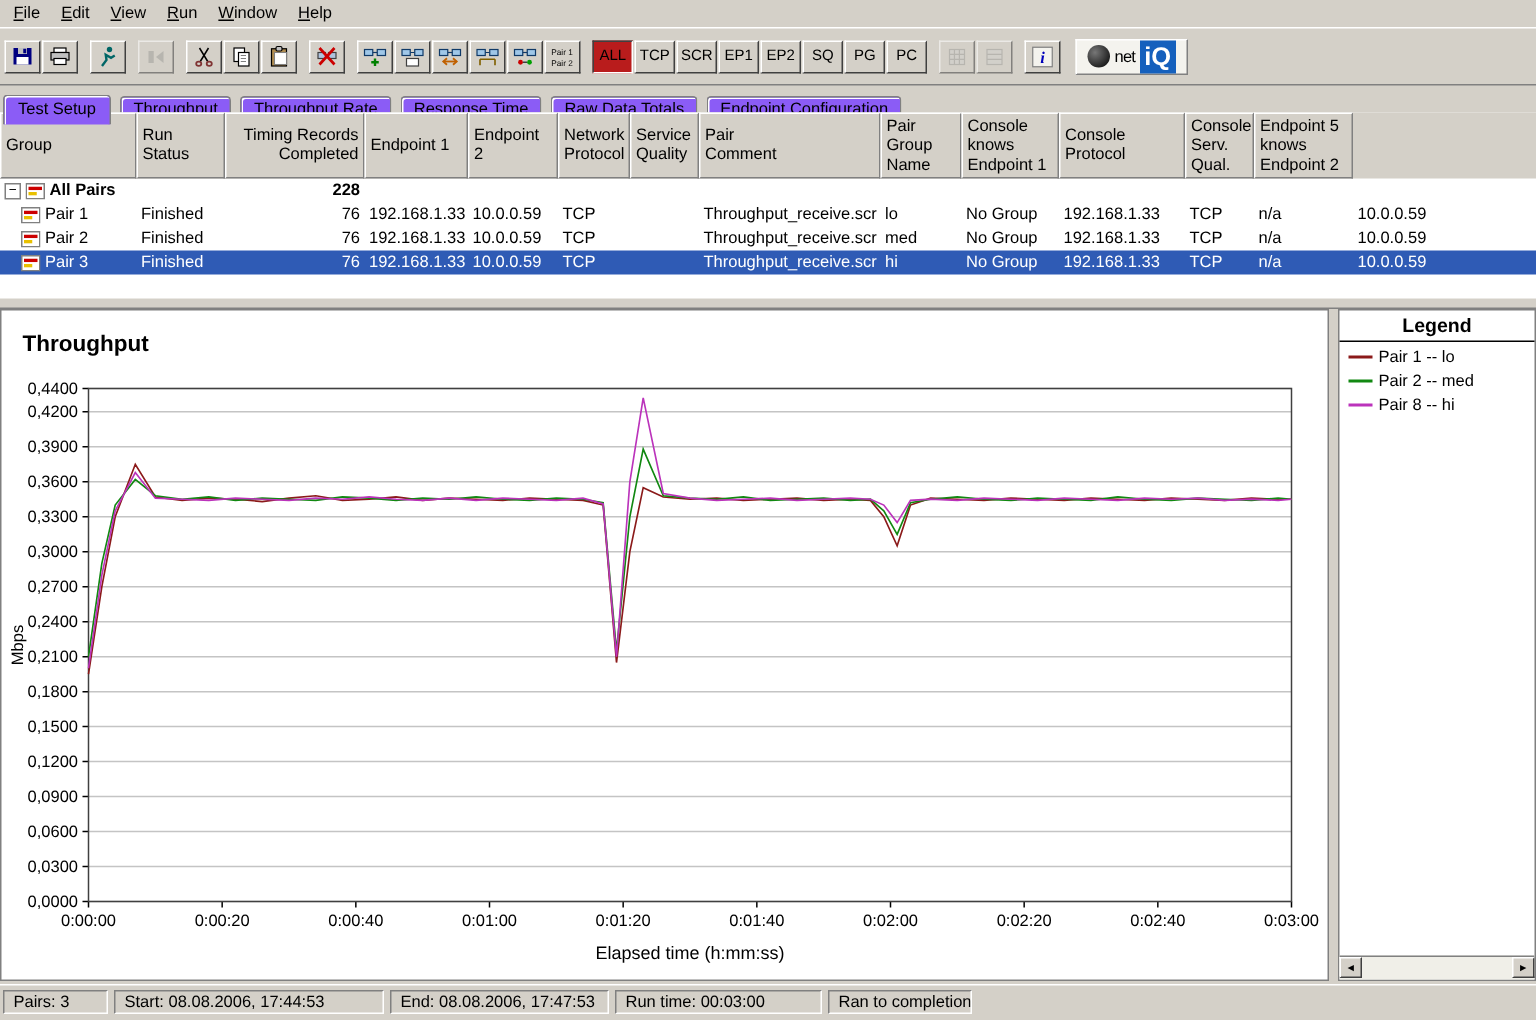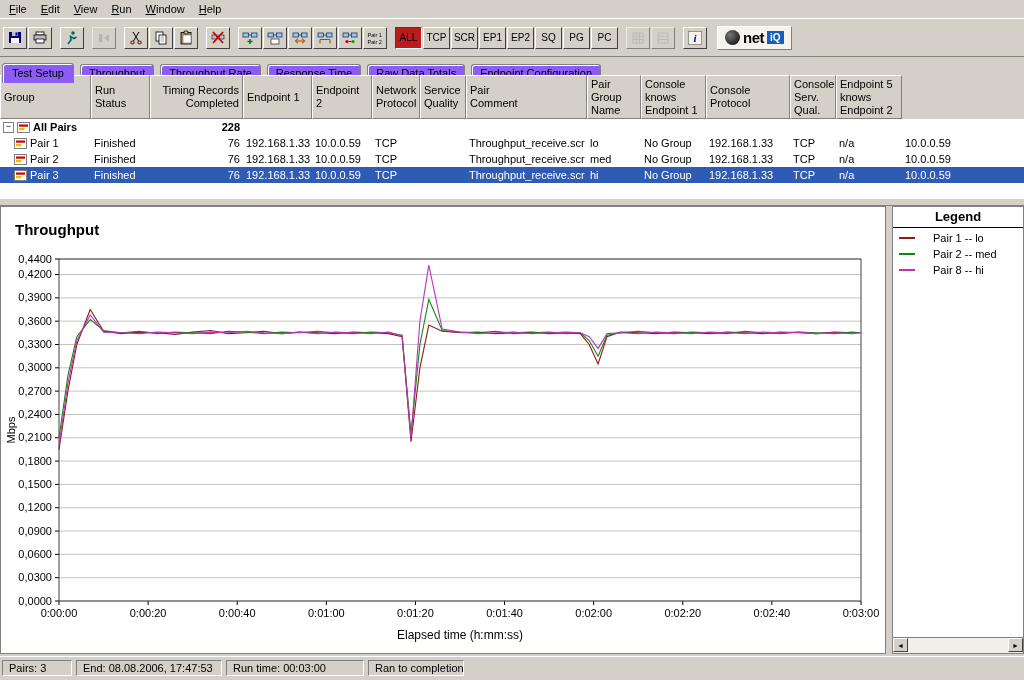--- a/index.html
+++ b/index.html
@@ -19,22 +19,22 @@
           margin-right:1px;box-sizing:border-box;cursor:default;flex:none;}
   .tb-btn.gap{margin-left:7px;}
   .tb-btn.disabled{opacity:.55;}
   .tb-btn.disabled svg{filter:grayscale(1);opacity:.6;}
   .tb-text{width:27px;font-size:10px;}
   .tb-btn.pressed{border-color:#404040 #fff #fff #404040;background:#b91c1c;}
   #netiq-logo{display:flex;align-items:center;gap:3px;background:#f4f3ee;
               border:1px solid;border-color:#fff #808080 #808080 #fff;
               padding:1px 7px;margin-left:9px;height:24px;box-sizing:border-box;}
   .orb{width:15px;height:15px;border-radius:50%;background:radial-gradient(circle at 5px 5px,#777,#000);}
-  .netword{font-weight:bold;font-size:15px;letter-spacing:-0.5px;}
-  .iqbox{background:#1560bd;color:#fff;font-weight:bold;font-size:10px;padding:1px 3px;}
+  .netword{font-weight:normal;font-size:11px;letter-spacing:-0.5px;}
+  .iqbox{background:#1560bd;color:#fff;font-weight:bold;font-size:17px;padding:1px 3px;}
 
   
   #tab-bar{display:flex;align-items:flex-end;height:22px;padding:3px 2px 0 2px;
            border-bottom:1px solid #808080;}
   .tab{border:1px solid #808080;border-bottom:none;background:#8b5cf6;
        padding:2px 8px 3px;margin-right:6px;border-radius:3px 3px 0 0;
        box-shadow:inset 1px 1px 0 #fff;cursor:default;white-space:nowrap;}
   .tab.active{padding:3px 9px 4px;position:relative;z-index:3;margin-bottom:-1px;}
 
   
@@ -64,21 +64,21 @@
   #chart-pane{position:absolute;top:206px;left:0;width:886px;height:448px;background:#fff;
               border:1px solid #808080;box-sizing:border-box;}
   #chart-title{position:absolute;top:14px;left:14px;font-size:15px;font-weight:bold;}
   #chart-svg{position:absolute;top:40px;left:0;}
 
   
   #legend-pane{position:absolute;top:206px;left:892px;width:132px;height:448px;background:#fff;
                border:1px solid #808080;box-sizing:border-box;}
   #legend-title{height:20px;line-height:20px;text-align:center;font-weight:bold;font-size:13px;
                 border-bottom:1px solid #000;}
-  .legend-entry{display:flex;align-items:center;gap:18px;padding:4px 6px 0 6px;}
+  .legend-entry{display:flex;align-items:center;gap:4px;padding:4px 6px 0 6px;}
   .legend-swatch{width:16px;height:2px;flex:none;}
   .legend-label{font-size:11px;white-space:nowrap;}
   #legend-hscroll{position:absolute;bottom:0;left:0;right:0;height:15px;background:#f0efe8;
                   border-top:1px solid #808080;display:flex;justify-content:space-between;}
   .scroll-btn{width:15px;height:14px;background:#d4d0c8;border:1px solid;
               border-color:#fff #404040 #404040 #fff;font-size:7px;display:flex;
               align-items:center;justify-content:center;box-sizing:border-box;}
 
   
   #status-bar{position:absolute;top:656px;left:0;width:1024px;height:24px;background:#d4d0c8;
@@ -504,18 +504,19 @@
         </div>
       </div>
     <div id="legend-hscroll">
       <span class="scroll-btn">◄</span>
       <span class="scroll-btn">►</span>
     </div>
   </div>
 
   <div id="status-bar">
     <div class="status-panel sp1">Pairs: 3</div>
+    <div class="status-panel sp2">Start: 08.08.2006, 17:44:53</div>
     <div class="status-panel sp3">End: 08.08.2006, 17:47:53</div>
     <div class="status-panel sp4">Run time: 00:03:00</div>
     <div class="status-panel sp5">Ran to completion</div>
   </div>
 
 </div>
 
 </body></html>

